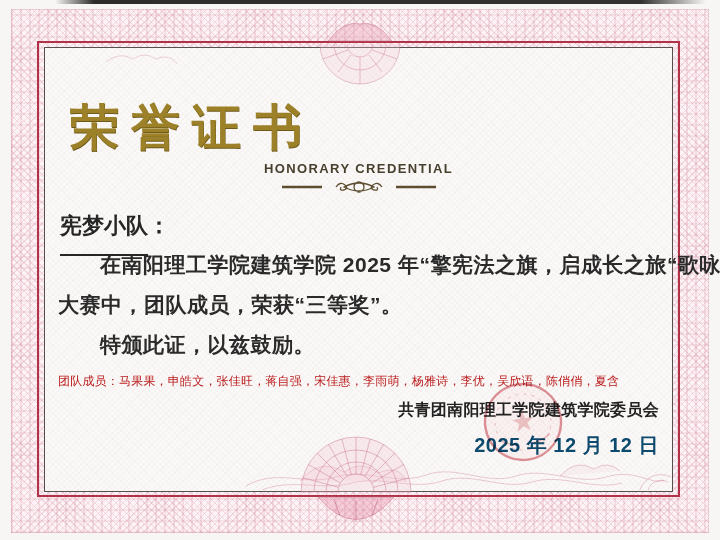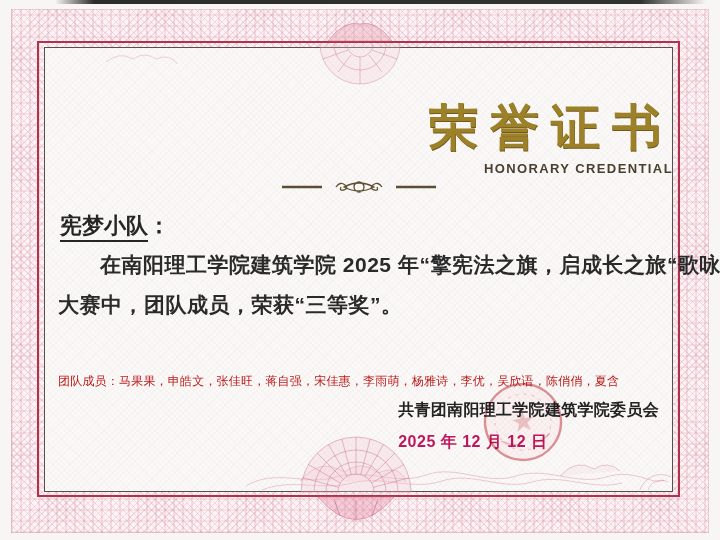--- a/index.html
+++ b/index.html
@@ -19,40 +19,40 @@
     box-shadow:inset 0 0 0 1px rgba(190,110,130,.25);}
   .frame-red{position:absolute;left:37px;top:41px;width:643px;height:456px;z-index:1;
     border:2.5px solid #b23349;box-sizing:border-box;}
   .paper{position:absolute;left:44px;top:47px;width:629px;height:445px;z-index:1;
     box-sizing:border-box;border:1.5px solid #55504d;
     background:
       repeating-linear-gradient(45deg, rgba(188,148,158,.055) 0 1px, transparent 1px 4px),
       repeating-linear-gradient(-45deg, rgba(150,150,160,.05) 0 1px, transparent 1px 4px),
       #fbf9f7;}
   .deco{position:absolute;left:0;top:0;width:720px;height:540px;z-index:2;pointer-events:none;}
-  .title{position:absolute;left:44px;top:99px;width:629px;z-index:3;text-align:right;
+  .title{position:absolute;left:44px;top:99px;width:629px;z-index:3;text-align:left;
     font-family:"DejaVu Serif",serif;font-weight:700;font-size:49px;line-height:1.15;
-    letter-spacing:12px;padding-left:20px;box-sizing:border-box;color:#9c8128;
+    letter-spacing:12px;padding-left:26px;box-sizing:border-box;color:#9c8128;
     text-shadow:0.6px 0.8px 0 #6e5a1c;}
-  .subtitle{position:absolute;left:44px;top:161px;width:629px;z-index:3;text-align:right;
+  .subtitle{position:absolute;left:44px;top:161px;width:629px;z-index:3;text-align:center;
     font-weight:700;font-size:13px;letter-spacing:1.4px;color:#48402f;}
   .flourish{position:absolute;left:44px;top:180px;width:629px;z-index:3;text-align:center;}
   .addressee{position:absolute;left:60px;top:211px;z-index:3;font-size:22px;font-weight:700;color:#262626;}
-  .addressee .u{border-bottom:2px solid #262626;padding-bottom:2px;}
+  .addressee .u{border-bottom:2px solid #262626;padding-bottom:16px;}
   .bodyline{position:absolute;left:58px;width:606px;z-index:3;font-size:21px;font-weight:700;
     color:#2a2a2a;letter-spacing:.5px;white-space:nowrap;}
   .l1{top:251px;text-indent:42px;}
   .l2{top:291px;}
   .l3{top:331px;text-indent:42px;}
   .team{position:absolute;left:58px;top:373px;width:606px;z-index:3;font-size:12px;
     color:#b91c1c;letter-spacing:.2px;white-space:nowrap;}
   .sign{position:absolute;right:61px;top:400px;z-index:3;display:flex;flex-direction:column;
-    align-items:flex-start;gap:11px;}
+    align-items:flex-end;gap:11px;}
   .issuer{font-size:16px;font-weight:700;color:#222;letter-spacing:.3px;}
-  .date{font-size:16px;font-weight:700;color:#be185d;letter-spacing:.5px;}
+  .date{font-size:20px;font-weight:700;color:#0c4a6e;letter-spacing:.5px;}
   .seal{position:absolute;left:473px;top:372px;width:100px;height:100px;z-index:4;
     pointer-events:none;transform:rotate(-8deg);mix-blend-mode:multiply;}
 </style>
 </head>
 <body>
 
 <div class="stage">
 
   <div class="top-streak"></div>
   <div class="band"></div>
@@ -102,20 +102,21 @@
       <path d="M122,7 H162" stroke="#5d4e30" stroke-width="2.6"></path>
       <path d="M62,7 q4,-6 9,-2 q4,3 -1,5 q-5,1 -3,-3 M108,7 q-4,-6 -9,-2 q-4,3 1,5 q5,1 3,-3" fill="none" stroke="#5d4e30" stroke-width="1.3"></path>
       <path d="M70,7 q15,-8 30,0 q-15,8 -30,0 Z M80,7 a5,5 0 1 1 10,0 a5,5 0 1 1 -10,0" fill="none" stroke="#5d4e30" stroke-width="1.3"></path>
     </svg>
   </div>
 
   <div class="addressee"><span class="u">宪梦小队</span><span>：</span></div>
 
   <div class="bodyline l1">在南阳理工学院建筑学院 2025 年“擎宪法之旗，启成长之旅“歌咏</div>
   <div class="bodyline l2">大赛中，团队成员，荣获“三等奖”。</div>
+  <div class="bodyline l3">特颁此证，以兹鼓励。</div>
 
   <div class="team">团队成员：马果果，申皓文，张佳旺，蒋自强，宋佳惠，李雨萌，杨雅诗，李优，吴欣语，陈俏俏，夏含</div>
 
   <div class="sign">
     <div class="issuer">共青团南阳理工学院建筑学院委员会</div>
     <div class="date">2025 年 12 月 12 日</div>
   </div>
 
   <svg class="seal" viewBox="0 0 100 100">
     <circle cx="50" cy="50" r="38" fill="rgba(230,120,130,.06)" stroke="rgba(198,62,74,.55)" stroke-width="2.4"></circle>

